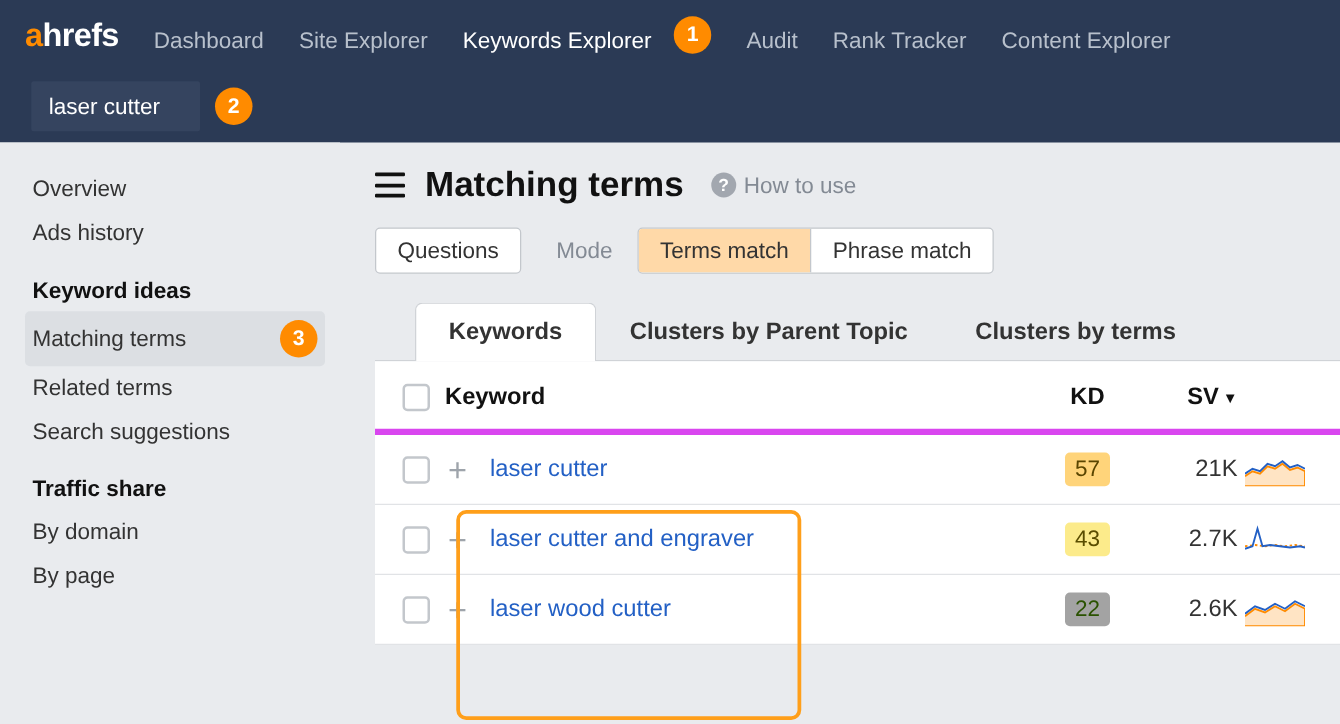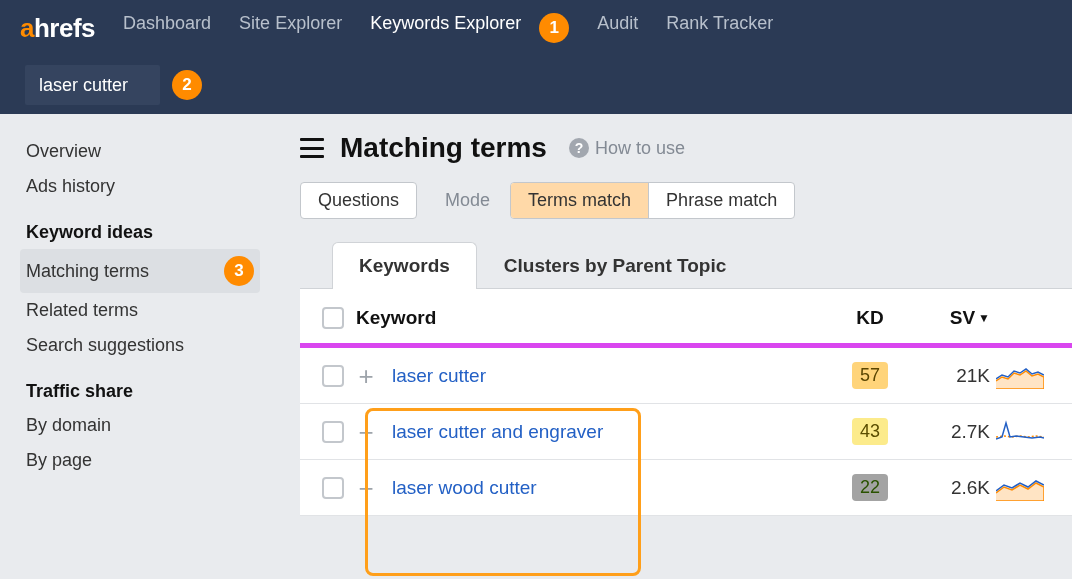--- a/index.html
+++ b/index.html
@@ -1,21 +1,21 @@
 <!DOCTYPE html>
 <html><head>
 <meta charset="utf-8">
 <style>
 * { box-sizing: border-box; margin: 0; padding: 0; }
 body { font-family: -apple-system, BlinkMacSystemFont, "Segoe UI", Helvetica, Arial, sans-serif; background: #e9ebee; width: 1072px; height: 579px; overflow: hidden; color: #111; }
 .topbar { background: #2b3a55; height: 56px; display: flex; align-items: center; padding: 0 20px; gap: 28px; }
 .logo { font-weight: 800; font-size: 26px; letter-spacing: -0.5px; }
 .logo .a { color: #ff8b00; }
 .logo .rest { color: #fff; }
-.nav { display: flex; gap: 28px; align-items: flex-start; position: relative; }
+.nav { display: flex; gap: 28px; align-items: flex-end; position: relative; }
 .nav-item { color: #b8c0cc; font-size: 18px; cursor: pointer; }
 .nav-item.active { color: #fff; font-weight: 500; }
 .badge-circle { width: 30px; height: 30px; border-radius: 50%; background: #ff8b00; color: #fff; font-weight: 700; font-size: 17px; display: inline-flex; align-items: center; justify-content: center; }
 .badge-1 { position: relative; left: -10px; }
 .searchbar { background: #2b3a55; height: 58px; padding: 9px 20px 9px 25px; display: flex; align-items: center; }
 .search-input { background: #35445f; border: none; color: #fff; font-size: 18px; padding: 8px 14px; width: 135px; height: 40px; border-radius: 2px; }
 .search-input::placeholder { color: #fff; }
 .badge-2 { margin-left: 12px; }
 .main-wrap { display: flex; height: calc(579px - 56px - 58px); }
 .sidebar { width: 272px; padding: 20px 12px 0 20px; background: #e9ebee; }
@@ -68,20 +68,21 @@
   <div class="logo">
     <span class="a">a</span><span class="rest">hrefs</span>
   </div>
   <div class="nav">
     <span class="nav-item">Dashboard</span>
     <span class="nav-item">Site Explorer</span>
     <span class="nav-item active">Keywords Explorer</span>
     <span class="badge-circle badge-1">1</span>
     <span class="nav-item" style="margin-left:-10px">Audit</span>
     <span class="nav-item">Rank Tracker</span>
+    <span class="nav-item">Content Explorer</span>
   </div>
 </div>
 
 <div class="searchbar">
   <input class="search-input" value="laser cutter" style="">
   <span class="badge-circle badge-2">2</span>
 </div>
 
 <div class="main-wrap">
   <div class="sidebar">
@@ -120,20 +121,21 @@
       <span class="mode-label">Mode</span>
       <div class="seg">
         <div class="opt active">Terms match</div>
         <div class="opt">Phrase match</div>
       </div>
     </div>
 
     <div class="tabs">
       <div class="tab active">Keywords</div>
       <div class="tab">Clusters by Parent Topic</div>
+      <div class="tab">Clusters by terms</div>
     </div>
 
     <div class="table">
       <div class="thead">
         <div class="th-check"></div>
         <div class="th-kw">Keyword</div>
         <div class="th-kd">KD</div>
         <div class="th-sv">
           <span>SV</span>
             <span class="th-svcaret">▼</span>

